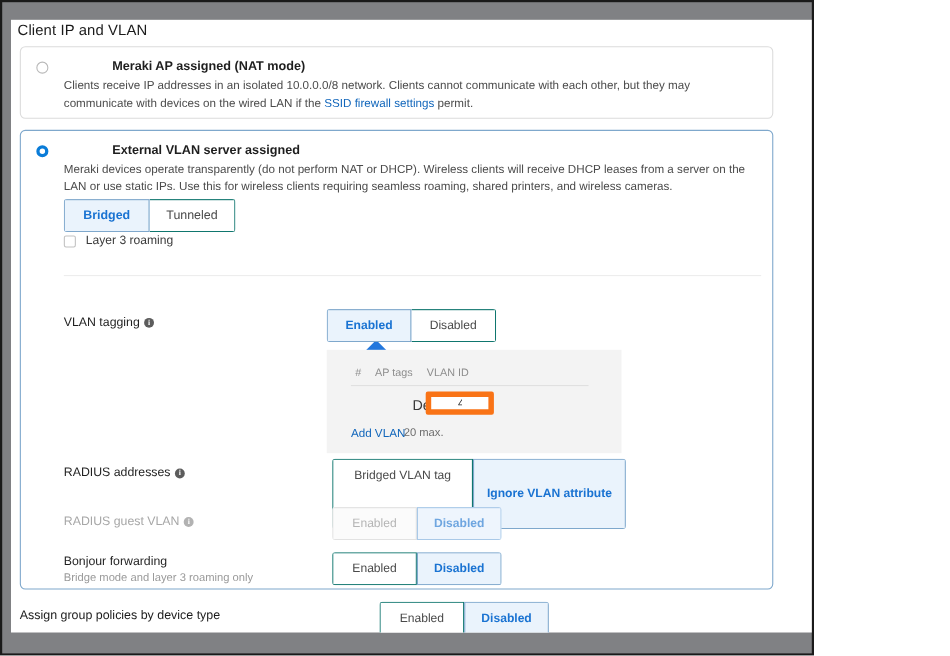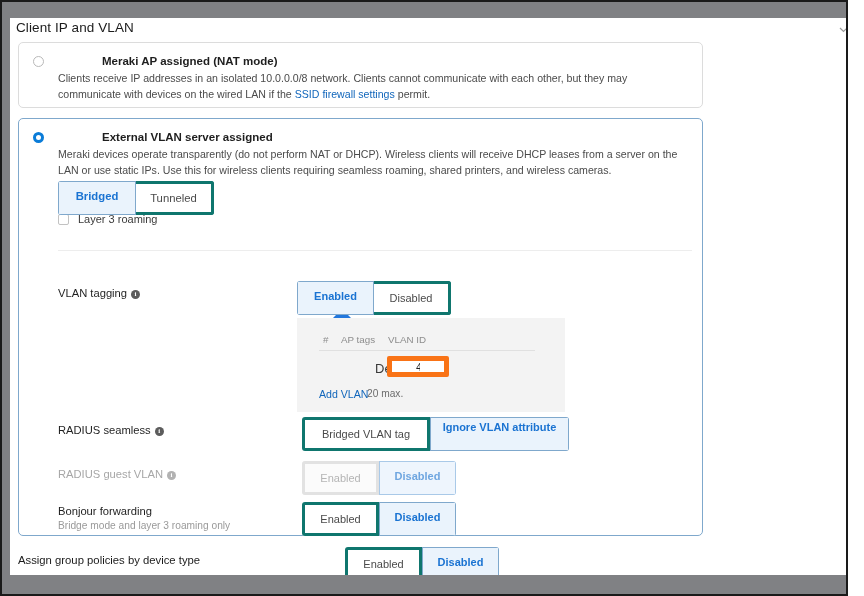--- a/index.html
+++ b/index.html
@@ -9,21 +9,21 @@
   }
   body {
     width: 864px; height: 596px;
     font-family: "Liberation Sans", sans-serif;
     -webkit-font-smoothing: antialiased;
   }
 
   
   .frame {
     position: relative;
-    width: 848px; height: 596px;
+    width: 740px; height: 596px;
     background: #808184;
     border: 2px solid #1a1a1a;
     padding: 0;
     overflow: hidden;
   }
   .frame-inner {
     position: absolute;
     left: 8px; top: 16px;
     width: 848px; height: 557px;
     background: #ffffff;
@@ -122,21 +122,21 @@
   .segmented {
     display: inline-flex;
     border-radius: 3px;
     overflow: hidden;
   }
   .seg {
     font-size: 11px;
     text-align: center;
     padding: 6px 0;
     background: #ffffff;
-    border: 3px solid #0f766e;
+    border: 1px solid #0f766e;
     color: #4a4a4a;
     cursor: pointer;
     white-space: nowrap;
     line-height: 14px;
   }
   .seg + .seg { border-left: none; }
   .seg.active {
     background: #eaf3fc;
     border: 1px solid #7fa8cc;
     color: #1a73d2;
@@ -291,21 +291,21 @@
     position: absolute;
     left: 70px; top: 70px;
     font-size: 10.2px;
     color: #6d6d6d;
     white-space: nowrap;
   }
 
   
   .radius-toggle { left: 283px; top: 298px; }
   .radius-toggle .seg.ov { width: 128px; padding: 7px 0; }
-  .radius-toggle .seg.ig { width: 139px; padding: 2px 0; }
+  .radius-toggle .seg.ig { width: 139px; padding: 24px 0; }
 
   
   .guest-toggle { left: 283px; top: 342px; }
   .guest-toggle .seg { width: 77px; padding: 7px 0; }
 
   
   .bonjour-toggle { left: 283px; top: 383px; }
   .bonjour-toggle .seg { width: 77px; padding: 7px 0; }
 
   
@@ -378,21 +378,21 @@
           <div class="vlan-thead">
             <span class="c-hash">#</span><span class="c-aptags">AP tags</span><span class="c-vlanid">VLAN ID</span>
           </div>
           <div class="vlan-hr"></div>
           <div class="vlan-default">Default</div>
           <input class="vlan-input" type="text" value="40" style="">
           <div class="vlan-add">Add VLAN</div>
           <div class="vlan-max">20 max.</div>
         </div>
 
-        <div class="setting-label" style="top:305px;"><span>RADIUS seamless</span><span class="info-icon">i</span></div>
+        <div class="setting-label" style="top:305px;"><span>RADIUS addresses</span><span class="info-icon">i</span></div>
 
         <div class="segmented ctrl radius-toggle">
           <div class="seg ov">Bridged VLAN tag</div>
           <div class="seg ig active">Ignore VLAN attribute</div>
         </div>
 
         <div class="setting-label muted" style="top:349px;"><span>RADIUS guest VLAN</span><span class="info-icon muted">i</span></div>
 
         <div class="segmented ctrl guest-toggle dimmed">
           <div class="seg">Enabled</div>

